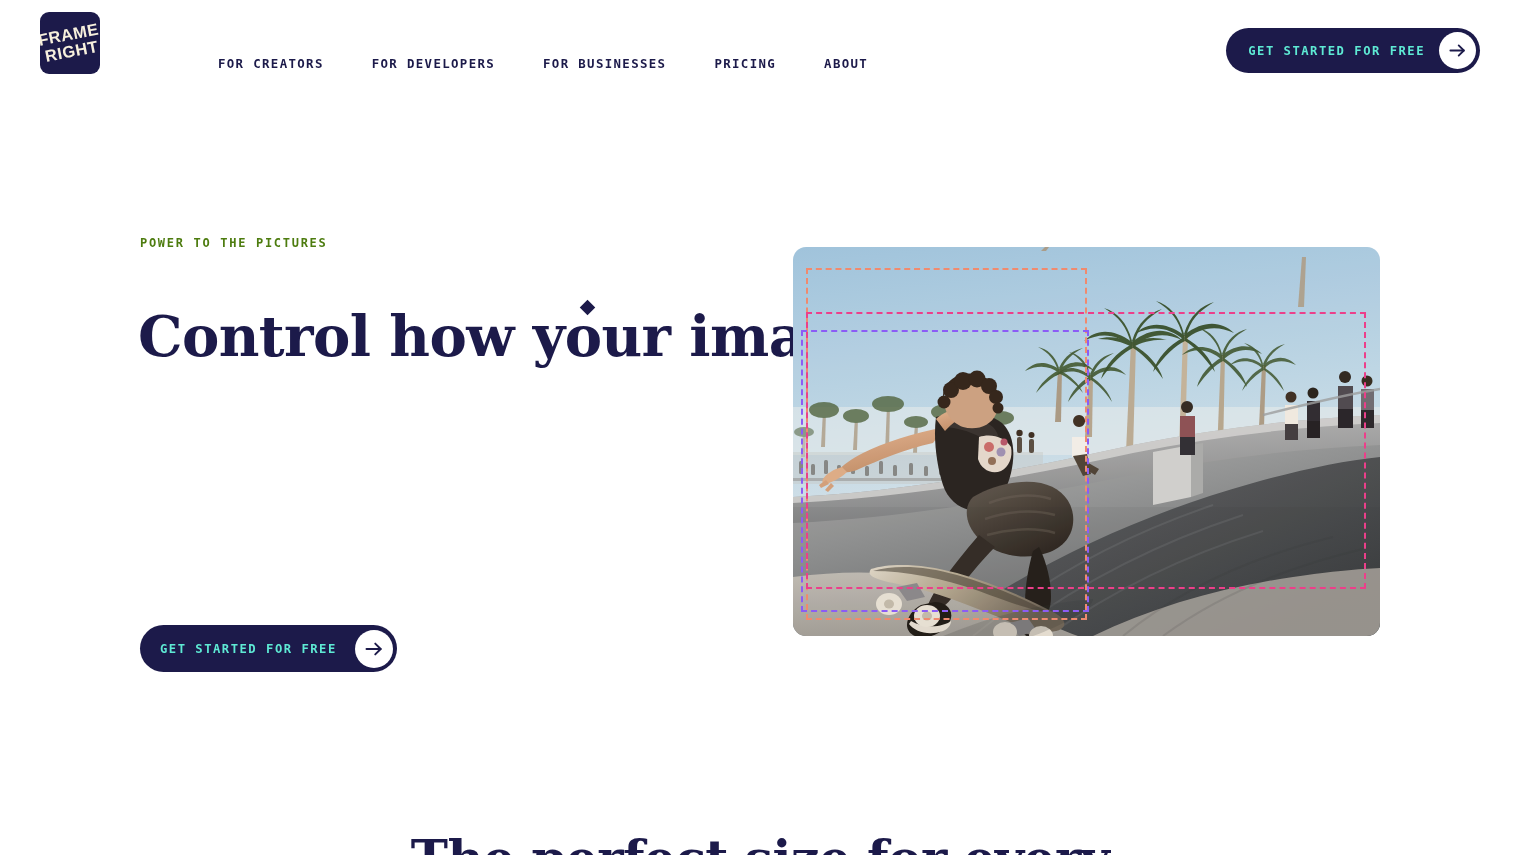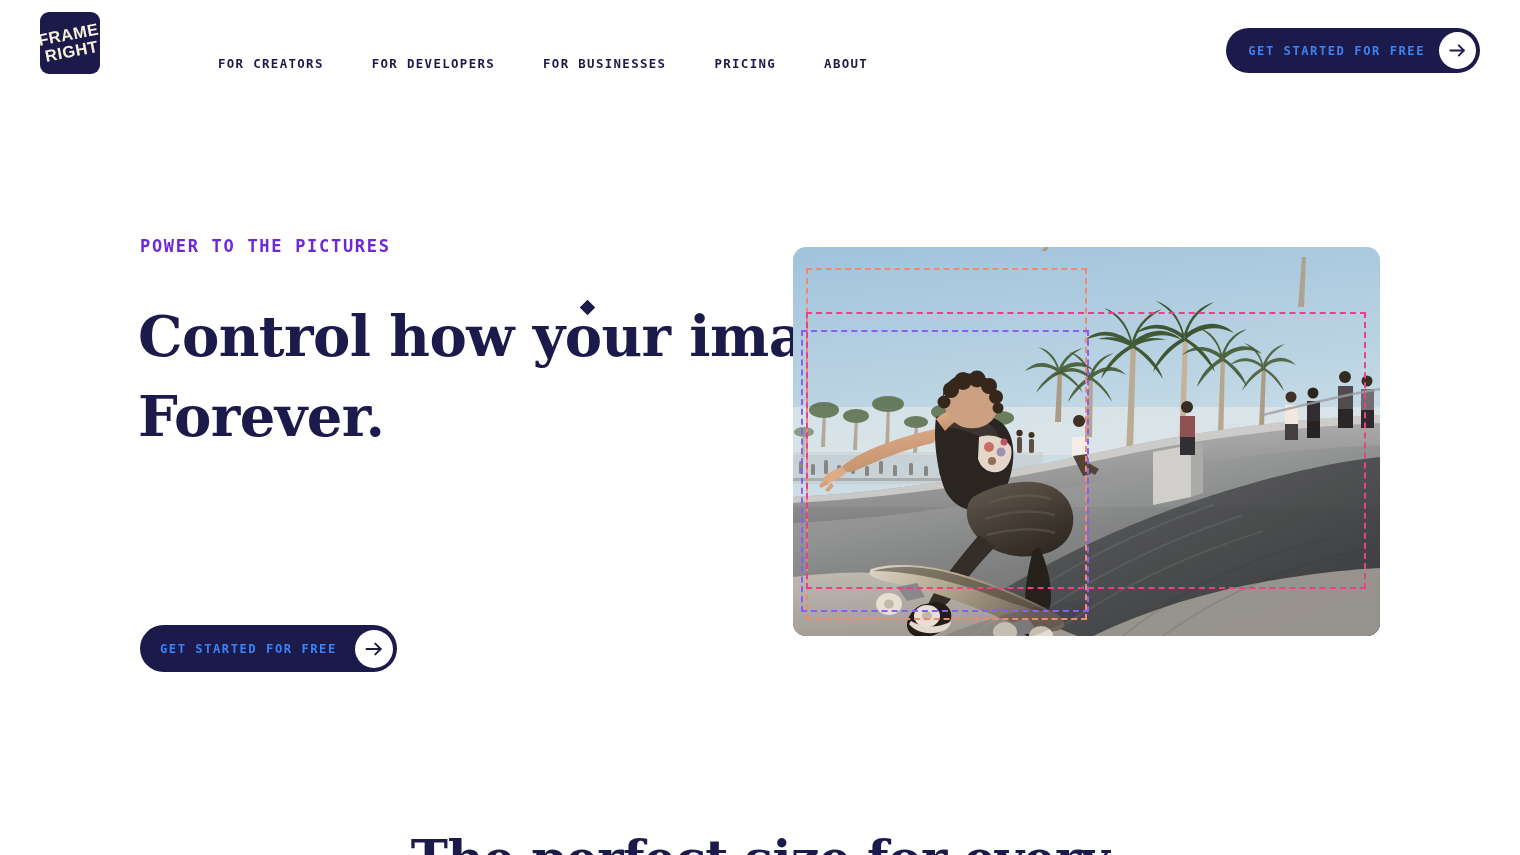--- a/index.html
+++ b/index.html
@@ -92,21 +92,21 @@
     border-radius: 999px;
     cursor: pointer;
     text-decoration: none;
     white-space: nowrap;
   }
   .cta-pill .cta-label {
     font-family: "DejaVu Sans Mono", "Liberation Mono", monospace;
     font-size: 12.2px;
     font-weight: 700;
     letter-spacing: 1.5px;
-    color: #3b82f6;
+    color: #5eead4;
     text-transform: uppercase;
   }
   .cta-arrow-circle {
     background: #ffffff;
     border-radius: 50%;
     display: flex;
     align-items: center;
     justify-content: center;
     flex: none;
   }
@@ -139,25 +139,25 @@
   }
 
   
   .hero { position: absolute; top: 0; left: 0; width: 1520px; height: 800px; }
 
   .eyebrow {
     position: absolute;
     left: 140px;
     top: 236px;
     font-family: "DejaVu Sans Mono", "Liberation Mono", monospace;
-    font-size: 17px;
+    font-size: 12px;
     font-weight: 700;
     letter-spacing: 1.7px;
     text-transform: uppercase;
-    color: #6d28d9;
+    color: #4d7c0f;
     text-align: center;
   }
 
   .hero-title {
     position: absolute;
     left: 138px;
     top: 296px;
     width: 660px;
     font-family: "DejaVu Serif", "Liberation Serif", serif;
     font-weight: 700;
@@ -262,21 +262,20 @@
 
 <section class="hero">
 
   <div class="eyebrow">POWER TO THE PICTURES</div>
 
   <h1 class="hero-title">
     <span class="line">
       <span>Control how your images</span>
       <span class="diamond-accent"></span>
     </span>
-    <span class="line">Forever.</span>
   </h1>
 
   <a class="cta-pill cta-hero" href="#">
     <span class="cta-label">GET STARTED FOR FREE</span>
     <span class="cta-arrow-circle">
       <svg width="20" height="20" viewBox="0 0 24 24" fill="none" stroke="#1c1a4a" stroke-width="2.3" stroke-linecap="round" stroke-linejoin="round">
         <line x1="3" y1="12" x2="20" y2="12"></line>
         <polyline points="13.5,5.5 20,12 13.5,18.5"></polyline>
       </svg>
     </span>

